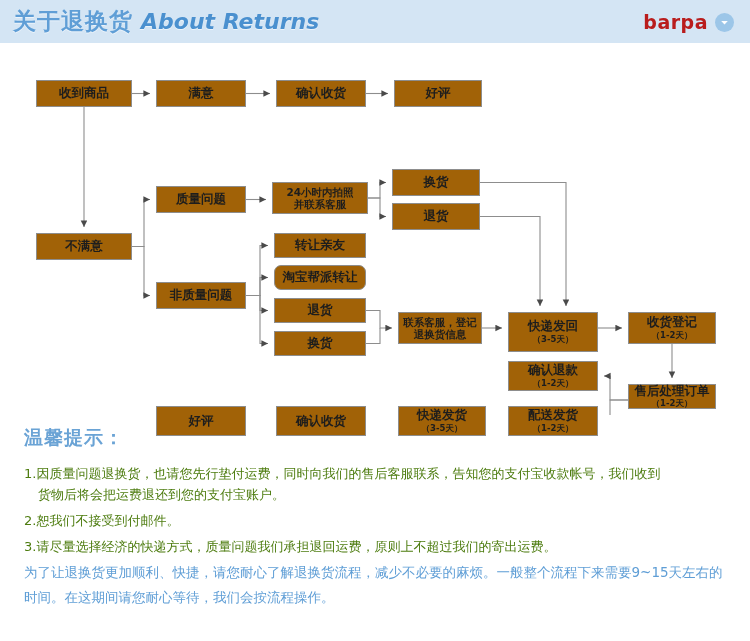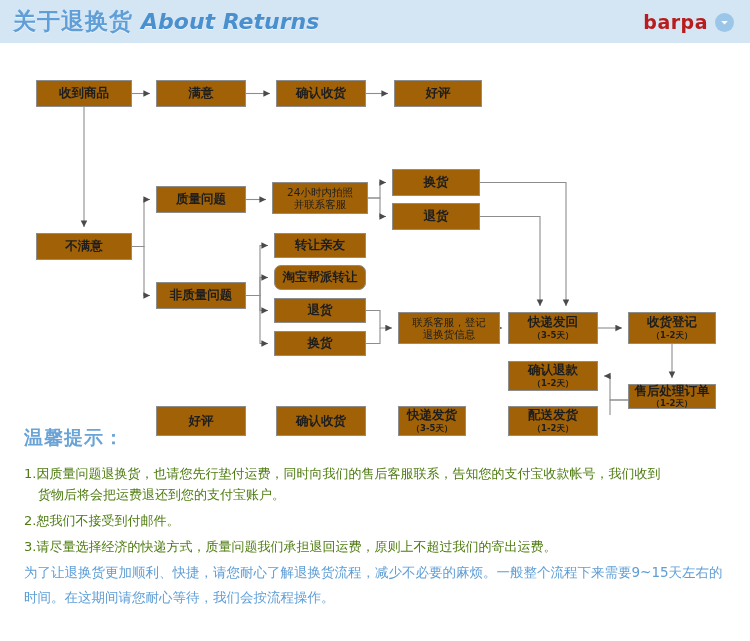--- a/index.html
+++ b/index.html
@@ -51,21 +51,21 @@
     border:1px solid #8d8d8d;
     background:#a16207;
     box-sizing:border-box;
     display:flex;flex-direction:column;
     align-items:center;justify-content:center;
     color:#1d1d1d;
     line-height:1.15;
     text-align:center;
   }
   .node .t1{font-size:12.5px;font-weight:bold;white-space:nowrap;}
-  .node .t1.sm{font-size:10.5px;font-weight:normal;}
+  .node .t1.sm{font-size:10.5px;font-weight:bold;}
   .node .t2{font-size:8.5px;font-weight:bold;margin-top:1px;white-space:nowrap;}
 
   
   .tips{
     position:absolute;left:0;top:415px;width:750px;height:226px;
   }
   .tips-heading{
     position:absolute;left:24px;top:10px;
     font-size:19px;font-weight:bold;color:#6aa3d5;letter-spacing:1px;
   }
@@ -189,45 +189,45 @@
   <div class="node" style="left:156px;top:239px;width:90px;height:27px;">
     <span class="t1">非质量问题</span>
   </div>
   <div class="node" style="left:274px;top:255px;width:92px;height:25px;">
     <span class="t1">退货</span>
   </div>
   <div class="node" style="left:274px;top:288px;width:92px;height:25px;">
     <span class="t1">换货</span>
   </div>
 
-  <div class="node" style="left:398px;top:269px;width:102px;height:32px;">
+  <div class="node" style="left:398px;top:269px;width:84px;height:32px;">
     <span class="t1 sm">联系客服，登记</span>
     <span class="t1 sm">退换货信息</span>
   </div>
-  <div class="node" style="left:508px;top:269px;width:90px;height:32px;">
+  <div class="node" style="left:508px;top:269px;width:90px;height:40px;">
     <span class="t1">快递发回</span>
     <span class="t2">（3-5天）</span>
   </div>
   <div class="node" style="left:628px;top:269px;width:88px;height:32px;">
     <span class="t1">收货登记</span>
     <span class="t2">（1-2天）</span>
   </div>
   <div class="node" style="left:508px;top:318px;width:90px;height:30px;">
     <span class="t1">确认退款</span>
     <span class="t2">（1-2天）</span>
   </div>
   <div class="node" style="left:628px;top:341px;width:88px;height:25px;">
     <span class="t1">售后处理订单</span>
     <span class="t2">（1-2天）</span>
   </div>
   <div class="node" style="left:508px;top:363px;width:90px;height:30px;">
     <span class="t1">配送发货</span>
     <span class="t2">（1-2天）</span>
   </div>
-  <div class="node" style="left:398px;top:363px;width:68px;height:30px;">
+  <div class="node" style="left:398px;top:363px;width:88px;height:30px;">
     <span class="t1">快递发货</span>
     <span class="t2">（3-5天）</span>
   </div>
   <div class="node" style="left:276px;top:363px;width:90px;height:30px;">
     <span class="t1">确认收货</span>
   </div>
   <div class="node" style="left:156px;top:363px;width:90px;height:30px;">
     <span class="t1">好评</span>
   </div>
 </div>

